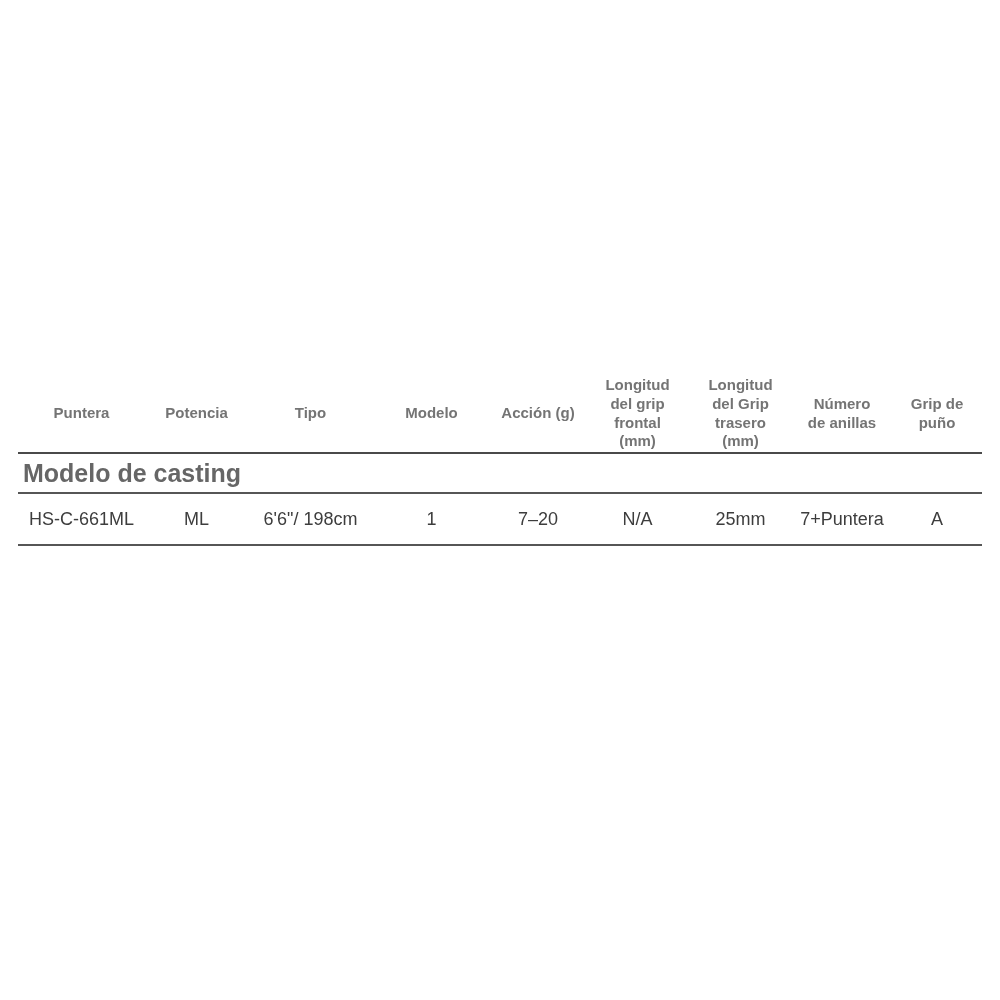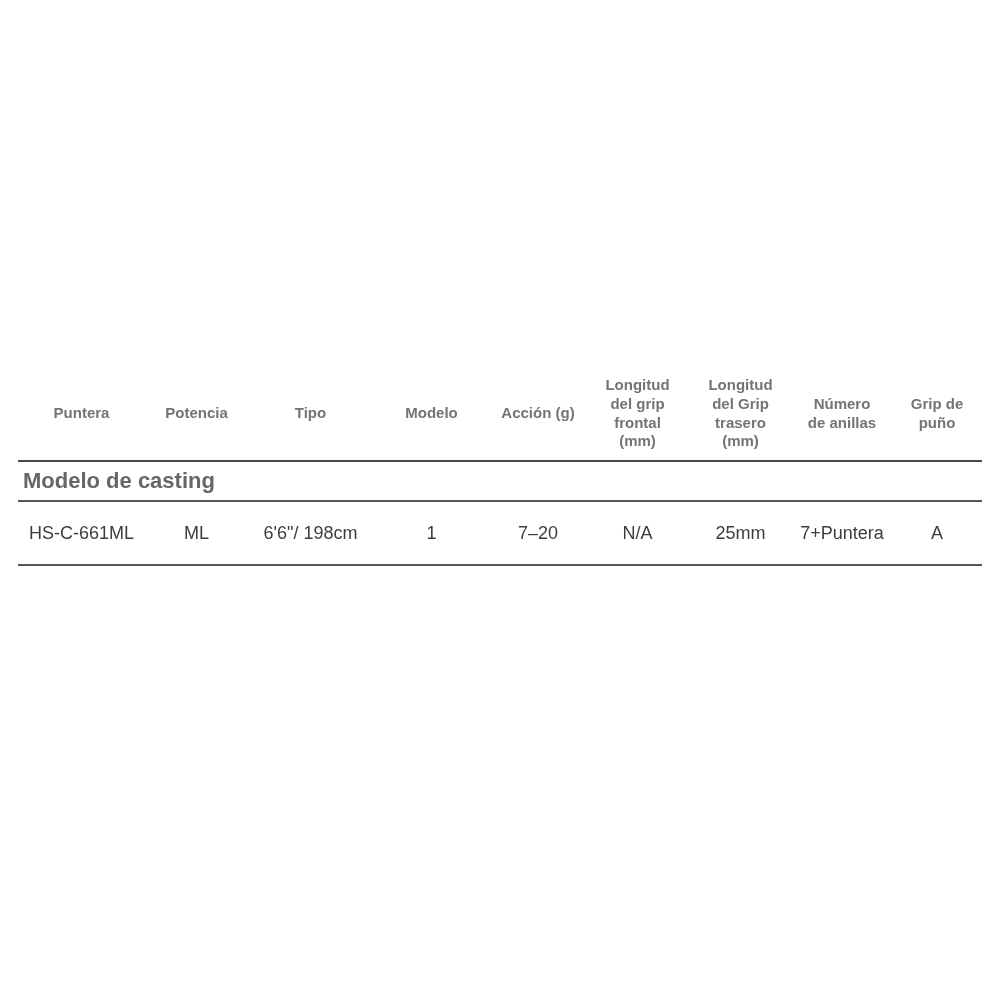--- a/index.html
+++ b/index.html
@@ -25,42 +25,42 @@
     width: 964px;
   }
   table.spec thead th {
     font-size: 15px;
     font-weight: 700;
     color: #747474;
     text-align: center;
     vertical-align: middle;
     line-height: 1.25;
     white-space: pre-line;
-    padding: 4px 2px 9px 2px;
+    padding: 4px 2px 1px 2px;
     border-bottom: 2px solid #4a4a4a;
   }
   table.spec tr.section td {
     height: 38px;
-    font-size: 22px;
+    font-size: 25px;
     font-weight: 700;
     color: #666666;
     text-align: left;
     vertical-align: middle;
     padding: 0 0 0 5px;
     border-bottom: 2px solid #565656;
     margin-left: 12px;
   }
   table.spec tr.data td {
     height: 38px;
     font-size: 18px;
     font-weight: 400;
     color: #3d3d3d;
     text-align: center;
     vertical-align: middle;
-    padding: 12px 2px;
+    padding: 6px 2px;
   }
   table.spec tr.data.bordered td {
     border-bottom: 2px solid #565656;
   }
 </style>
 </head>
 <body>
 
 <div class="table-wrap">
   <table class="spec">

